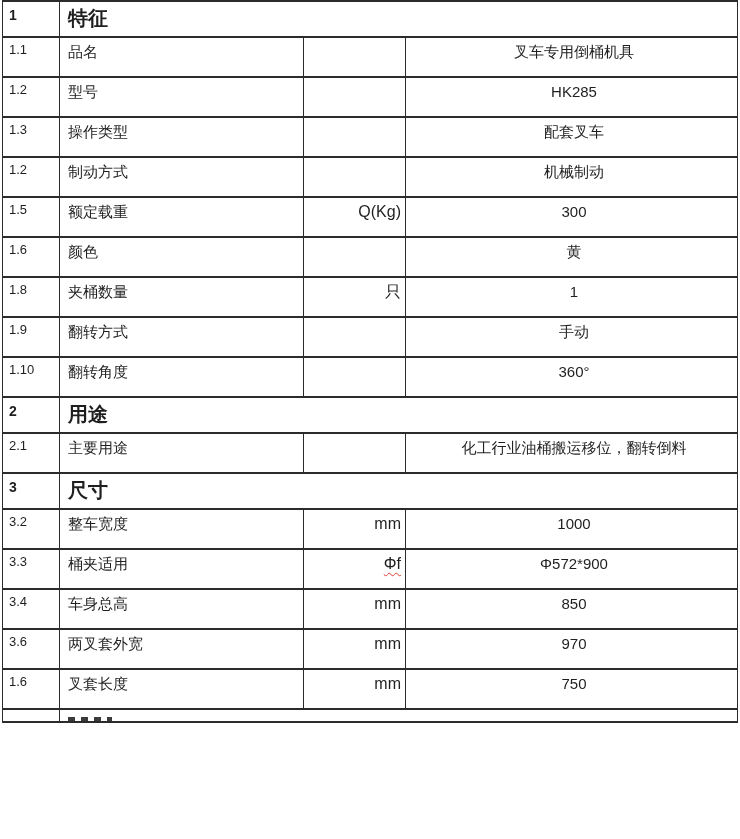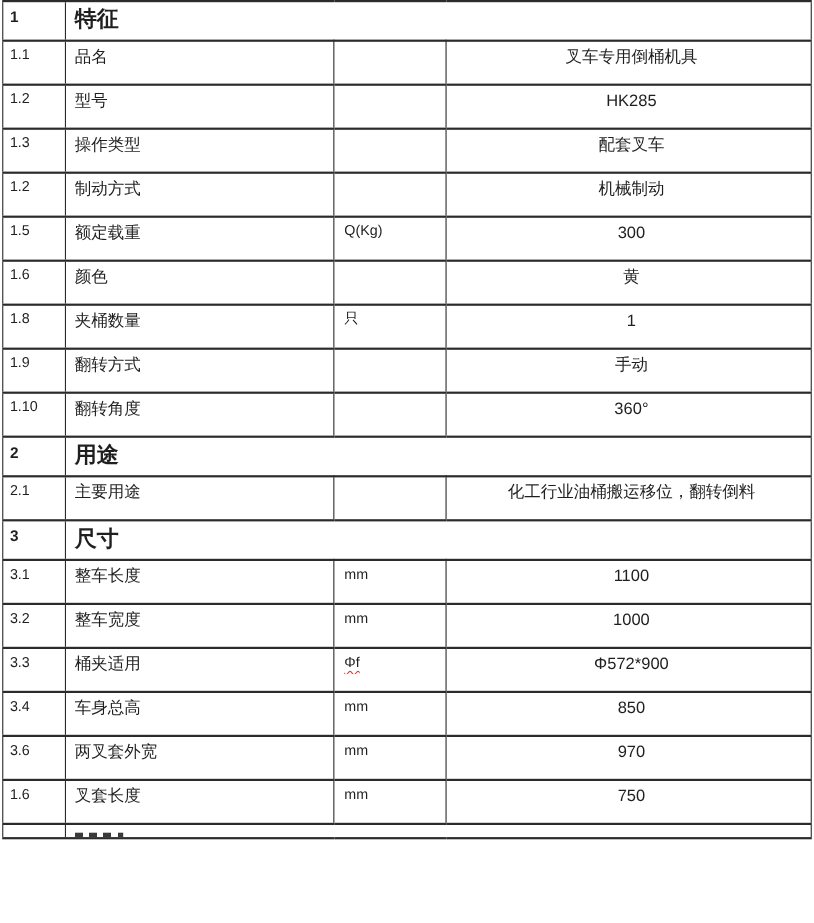--- a/index.html
+++ b/index.html
@@ -28,21 +28,21 @@
     line-height: 1.3;
     white-space: nowrap;
     overflow: hidden;
   }
   tr.data    { height: 40px; margin-top: 40px; }
   tr.section { height: 36px; }
   tr.partial { height: 10px; }
   td.c-no    { padding-left: 6px; font-size: 13px; }
   tr.section td.c-no    { font-weight: bold; font-size: 14px; }
   tr.section td.c-label { font-weight: bold; font-size: 20px; padding-top: 3px; }
-  td.c-unit  { padding-left: 9px; font-size: 13px; }
+  td.c-unit  { padding-left: 9px; font-size: 16px; text-align: right; }
   td.c-value { padding-left: 9px; text-align: center; }
   .squiggle {
     text-decoration: underline wavy #e03c31 1px;
     text-underline-offset: 3px;
     text-decoration-skip-ink: none;
   }
   
   .clip-marks {
     margin-top: 3px;
     height: 4px;
@@ -127,26 +127,20 @@
         <td class="c-no">2.1</td>
         <td class="c-label">主要用途</td>
         <td class="c-unit"><span></span></td>
         <td class="c-value">化工行业油桶搬运移位，翻转倒料</td>
       </tr>
       <tr class="section">
         <td class="c-no">3</td>
         <td class="c-label" colspan="3">尺寸</td>
       </tr>
       <tr class="data">
-        <td class="c-no">3.1</td>
-        <td class="c-label">整车长度</td>
-        <td class="c-unit"><span>mm</span></td>
-        <td class="c-value">1100</td>
-      </tr>
-      <tr class="data">
         <td class="c-no">3.2</td>
         <td class="c-label">整车宽度</td>
         <td class="c-unit"><span>mm</span></td>
         <td class="c-value">1000</td>
       </tr>
       <tr class="data">
         <td class="c-no">3.3</td>
         <td class="c-label">桶夹适用</td>
         <td class="c-unit"><span class="squiggle">Φf</span></td>
         <td class="c-value">Φ572*900</td>

